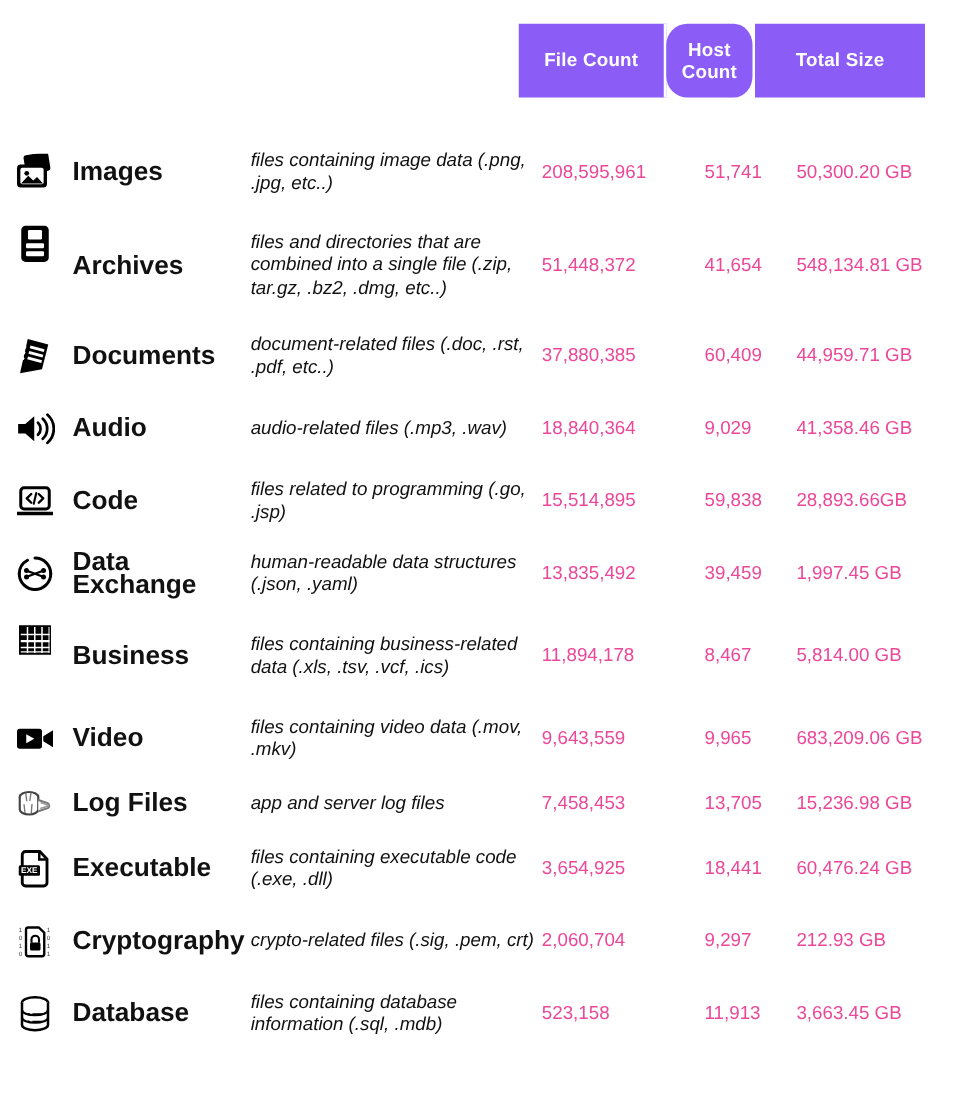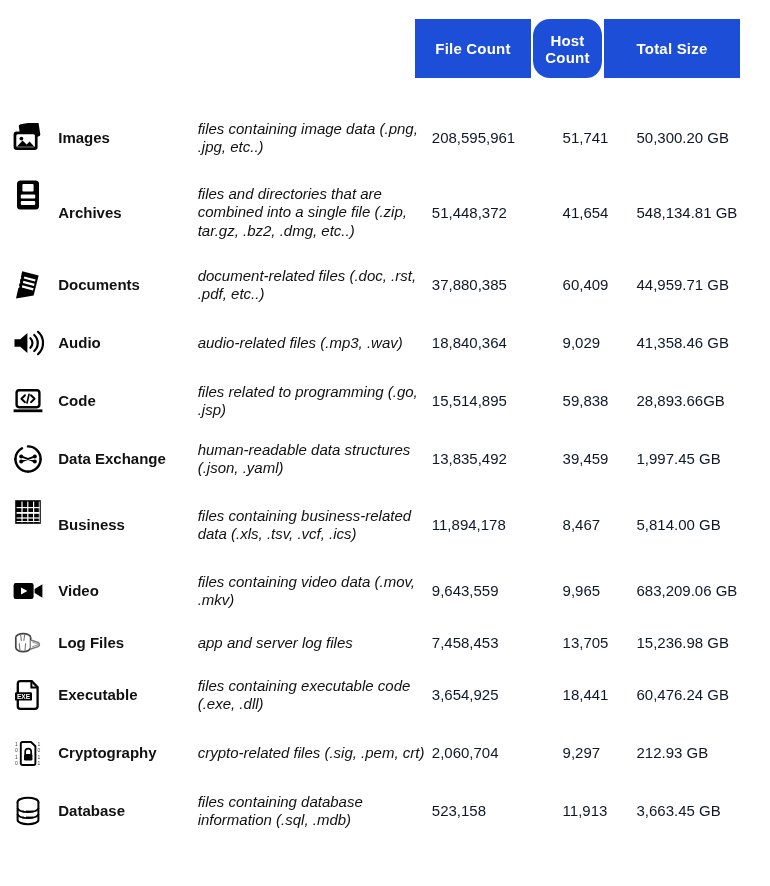--- a/index.html
+++ b/index.html
@@ -26,21 +26,21 @@
   .header-row {
     position: absolute;
     left: 415px;
     top: 19px;
     width: 325px;
     height: 59px;
     display: flex;
     box-sizing: border-box;
   }
   .hcell {
-    background: #1d4ed8;
+    background: #8b5cf6;
     color: #ffffff;
     font-weight: bold;
     font-size: 15px;
     line-height: 17px;
     display: flex;
     align-items: center;
     justify-content: center;
     text-align: center;
     box-sizing: border-box;
     border-right: 2px solid #ffffff;
@@ -77,38 +77,38 @@
   .icon-wrap {
     width: 56px;
     display: flex;
     align-items: center;
     justify-content: center;
   }
   .icon-wrap svg { display: block; }
 
   .cat-name {
     font-weight: bold;
-    font-size: 15px;
+    font-size: 21px;
     line-height: 18px;
     color: #111111;
     padding-left: 2px;
   }
 
   .cat-desc {
     font-style: italic;
     font-size: 15px;
     line-height: 18.5px;
     color: #111111;
     padding-right: 12px;
   }
 
   .num {
     font-size: 15px;
     line-height: 18px;
-    color: #0f172a;
+    color: #ec4899;
     white-space: nowrap;
     padding-left: 4px;
   }
   .num.host { padding-left: 8px; }
   .num.size { padding-left: 8px; }
 </style>
 </head>
 <body>
 
 <div class="sheet">

